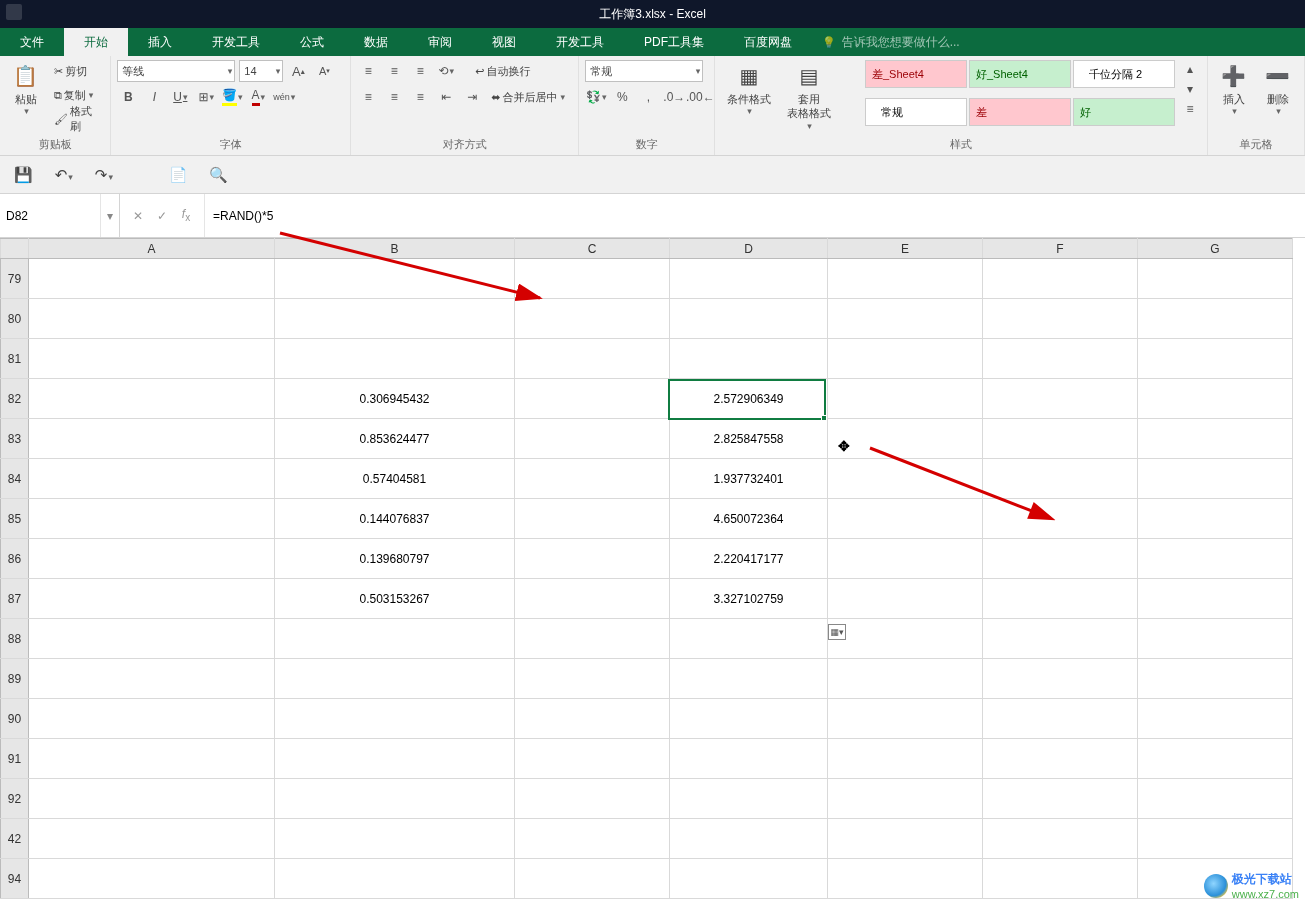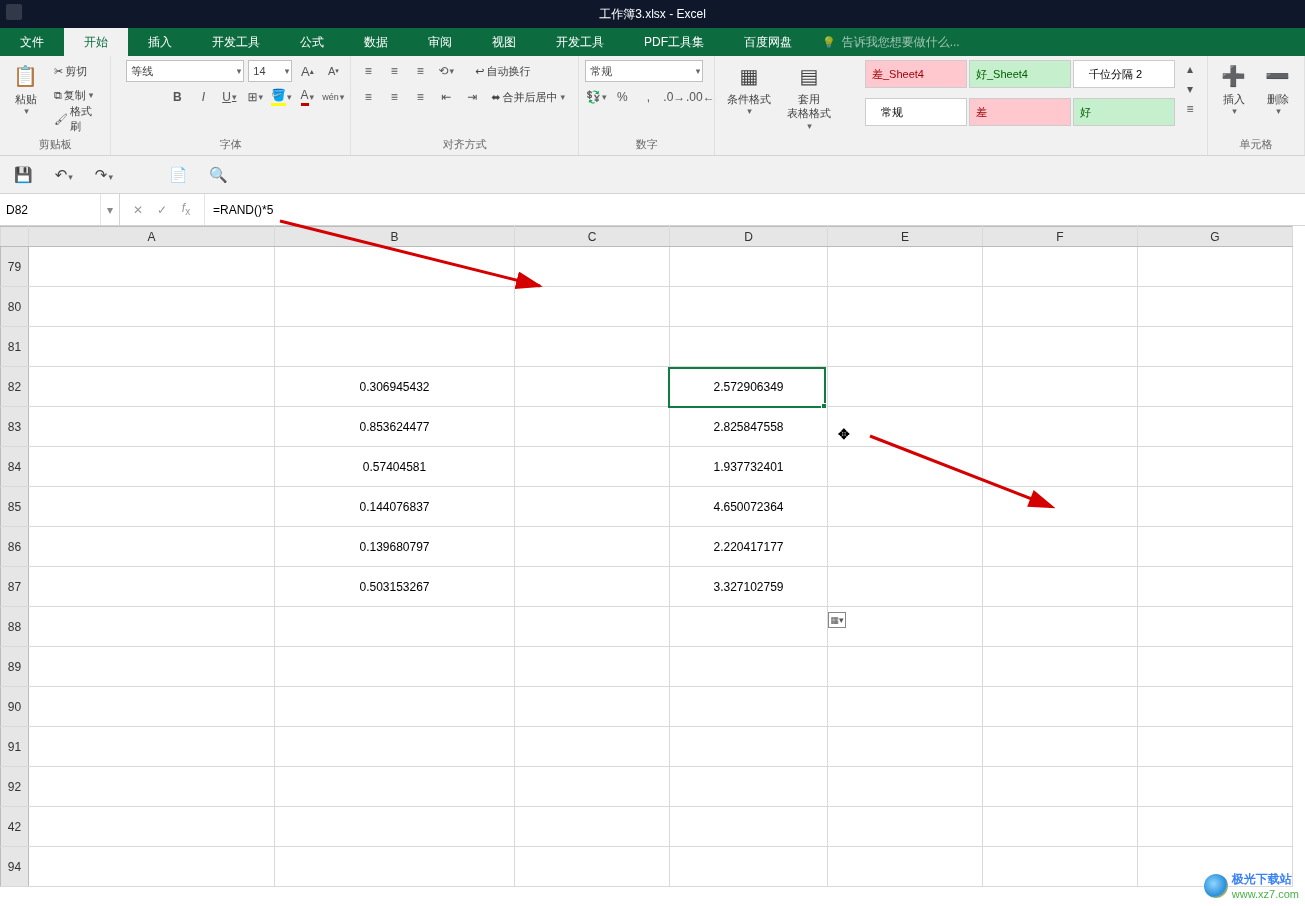--- a/index.html
+++ b/index.html
@@ -38,21 +38,21 @@
 .style-bad { background: #ffc7ce; color: #9c0006; }
 .style-good { background: #c6efce; color: #006100; }
 .style-normal { background: #fff; color: #000; padding-left: 15px; }
 
 
 .qat { height: 38px; background: #f1f1f1; border-bottom: 1px solid #d4d4d4; display: flex; align-items: center; gap: 14px; padding: 0 10px; }
 .qat .qbtn { font-size: 15px; color: #404040; cursor: pointer; padding: 2px 4px; }
 .qat .qbtn.green { color: #0c6b3f; }
 
 
-.formulabar { height: 32px; border-bottom: 1px solid #d4d4d4; display: flex; align-items: stretch; font-size: 12px; }
+.formulabar { height: 44px; border-bottom: 1px solid #d4d4d4; display: flex; align-items: stretch; font-size: 12px; }
 .namebox { width: 120px; border-right: 1px solid #d4d4d4; display: flex; align-items: center; }
 .namebox input { border: none; outline: none; width: 100%; padding: 0 6px; font-size: 12px; }
 .namebox .ndd { padding: 0 6px; color: #888; cursor: pointer; border-left: 1px solid #e5e5e5; height: 100%; display: flex; align-items: center; }
 .fx-btns { display: flex; align-items: center; gap: 0; border-right: 1px solid #e5e5e5; padding: 0 6px; }
 .fx-btns span { width: 24px; text-align: center; color: #999; cursor: pointer; }
 .fx-input { flex: 1; display: flex; align-items: center; padding: 8px 8px; }
 .fx-input input { border: none; outline: none; width: 100%; font-size: 12px; }
 
 
 .grid-wrap { position: relative; }
@@ -132,21 +132,21 @@
         <div class="small-btn">
             <span>🖌</span>
             <span>格式刷</span>
           </div>
       </div>
     </div>
     <div class="group-label">剪贴板</div>
   </div>
 
   <div class="group" style="min-width:240px;">
-    <div class="group-body" style="flex-direction:column;gap:4px;align-items:flex-end;">
+    <div class="group-body" style="flex-direction:column;gap:4px;">
       <div class="small-row">
         <div class="sel" style="width:118px;">
             <span>等线</span>
           </div>
         <div class="sel" style="width:44px;">
             <span>14</span>
           </div>
         <div class="sq-btn" style="font-size:13px;">A<sup style="font-size:8px;">▴</sup></div>
         <div class="sq-btn" style="font-size:11px;">A<sup style="font-size:7px;">▾</sup></div>
       </div>
@@ -246,20 +246,21 @@
           <div class="style-cell style-bad">差</div>
           <div class="style-cell style-good">好</div>
         </div>
       </div>
       <div style="display:flex;flex-direction:column;justify-content:space-between;height:58px;">
         <div class="sq-btn" style="height:18px;">▴</div>
         <div class="sq-btn" style="height:18px;">▾</div>
         <div class="sq-btn" style="height:18px;">≡</div>
       </div>
     </div>
+    <div class="group-label">样式</div>
   </div>
 
   <div class="group">
     <div class="group-body">
       <div class="big-btn">
         <div class="ico">➕</div>
         <span>插入</span>
           <span class="dd">▾</span>
       </div>
       <div class="big-btn">

